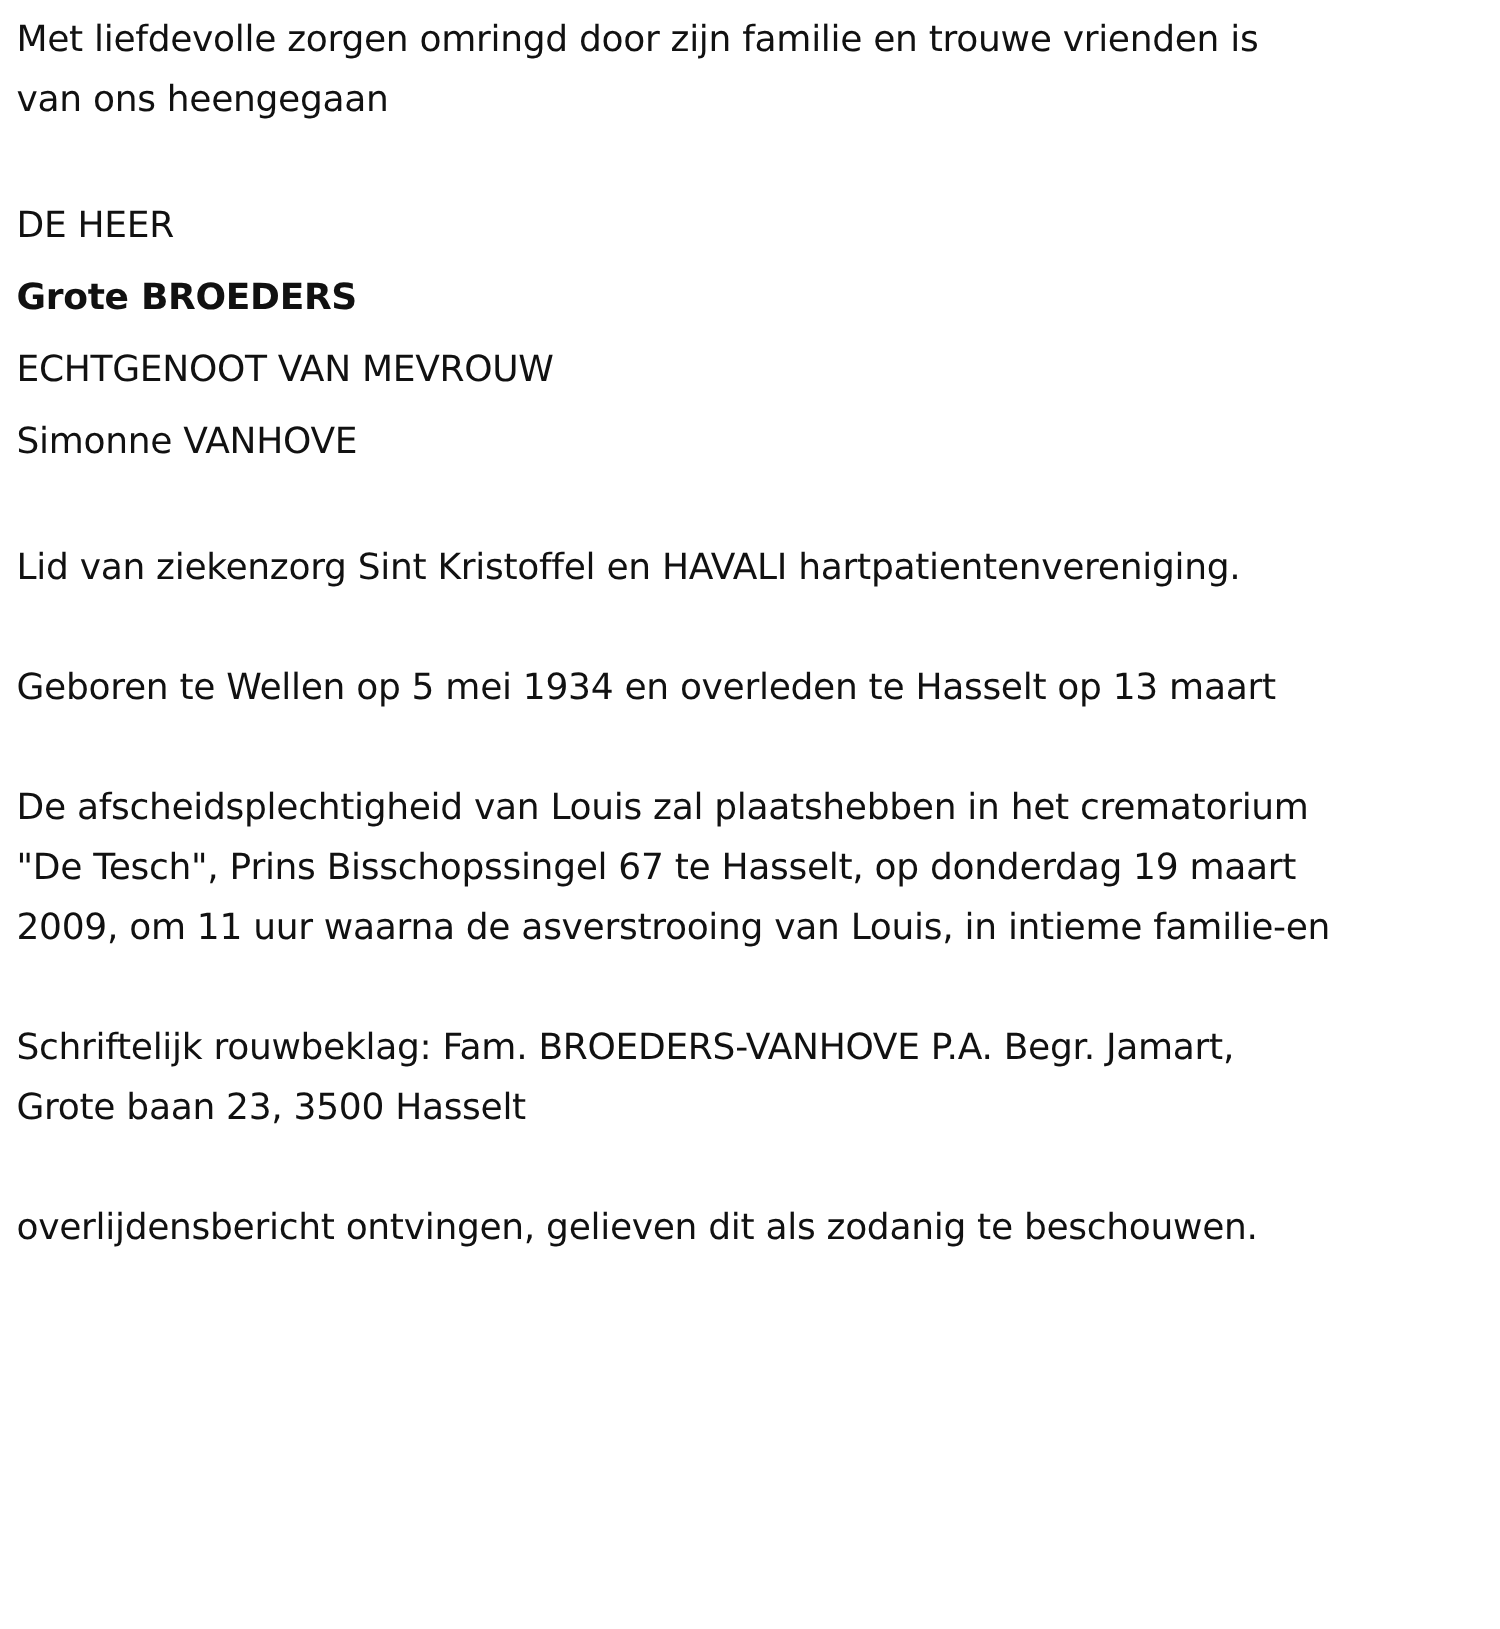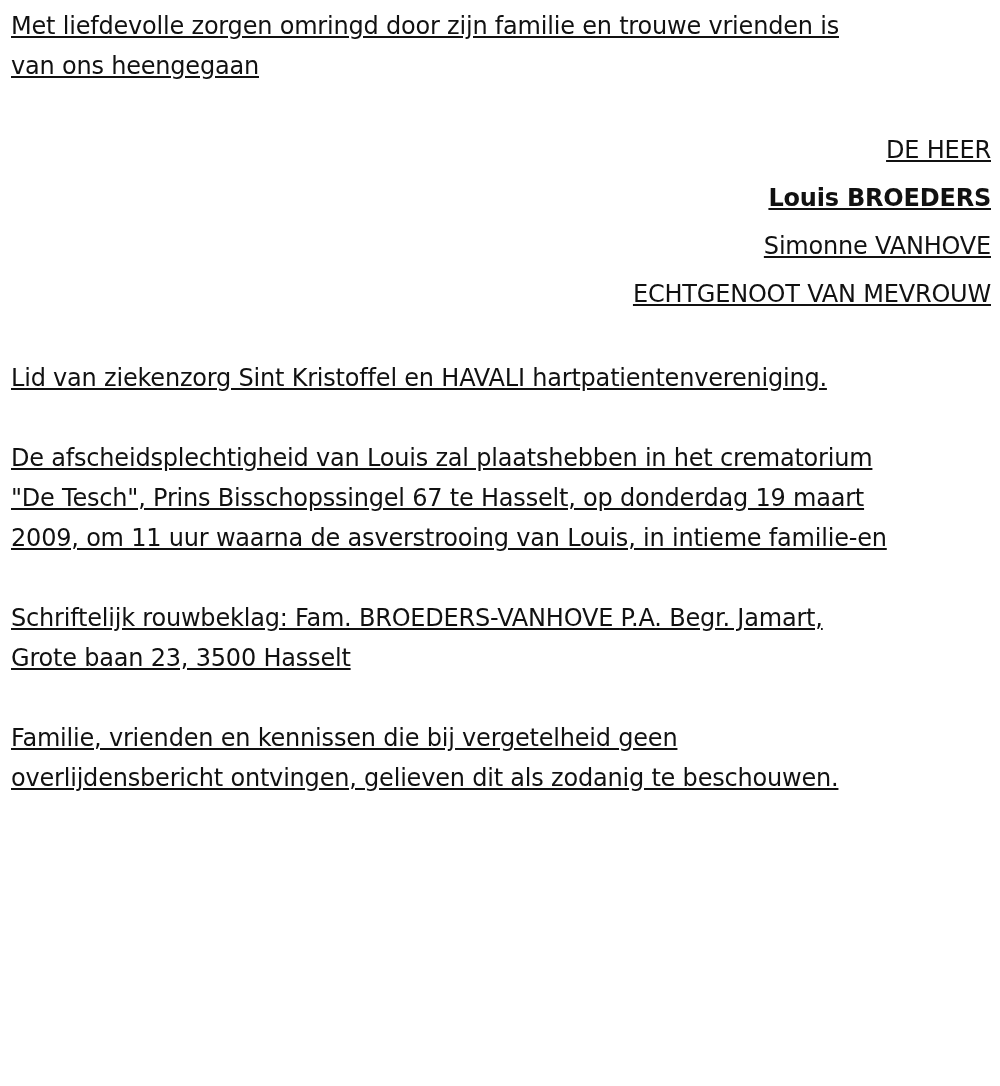--- a/index.html
+++ b/index.html
@@ -16,58 +16,58 @@
     }
     .doc {
       position: relative;
       padding: 6px 0 0 11px;
       width: 980px;
       font-size: 24px;
       line-height: 40px;
       letter-spacing: -0.2px;
     }
     .para { margin: 0 0 40px 0; }
-    .line { display: block; white-space: nowrap; text-decoration: underline; }
+    .line { display: block; white-space: nowrap; }
     .bold { font-weight: bold; }
-    .heading-block { margin: 0 0 40px 0; text-align: right; }
+    .heading-block { margin: 0 0 40px 0; }
     .heading-block .line { line-height: 48px; }
   </style>
 </head>
 <body>
 
 <div class="doc">
 
   <p class="para">
     <span class="line">Met liefdevolle zorgen omringd door zijn familie en trouwe vrienden is</span>
     <span class="line">van ons heengegaan</span>
   </p>
 
   <div class="heading-block">
     <span class="line">DE HEER</span>
-    <span class="line bold">Louis BROEDERS</span>
+    <span class="line bold">Grote BROEDERS</span>
+    <span class="line">ECHTGENOOT VAN MEVROUW</span>
     <span class="line">Simonne VANHOVE</span>
-    <span class="line">ECHTGENOOT VAN MEVROUW</span>
   </div>
 
   <p class="para">
     <span class="line">Lid van ziekenzorg Sint Kristoffel en HAVALI hartpatientenvereniging.</span>
   </p>
 
   <p class="para">
+    <span class="line">Geboren te Wellen op 5 mei 1934 en overleden te Hasselt op 13 maart</span>
   </p>
 
   <p class="para">
     <span class="line">De afscheidsplechtigheid van Louis zal plaatshebben in het crematorium</span>
     <span class="line">"De Tesch", Prins Bisschopssingel 67 te Hasselt, op donderdag 19 maart</span>
     <span class="line">2009, om 11 uur waarna de asverstrooing van Louis, in intieme familie-en</span>
   </p>
 
   <p class="para">
     <span class="line">Schriftelijk rouwbeklag: Fam. BROEDERS-VANHOVE P.A. Begr. Jamart,</span>
     <span class="line">Grote baan 23, 3500 Hasselt</span>
   </p>
 
   <p class="para">
-    <span class="line">Familie, vrienden en kennissen die bij vergetelheid geen</span>
     <span class="line">overlijdensbericht ontvingen, gelieven dit als zodanig te beschouwen.</span>
   </p>
 
 </div>
 
 </body></html>

